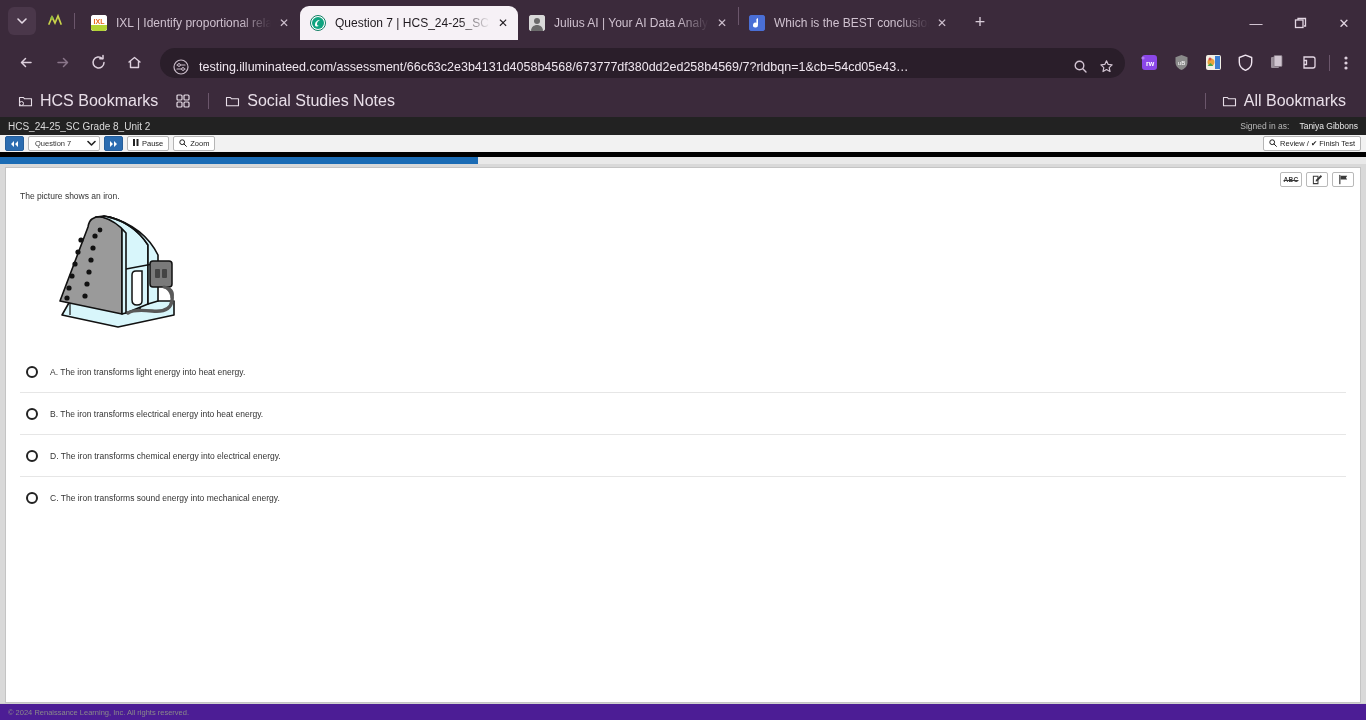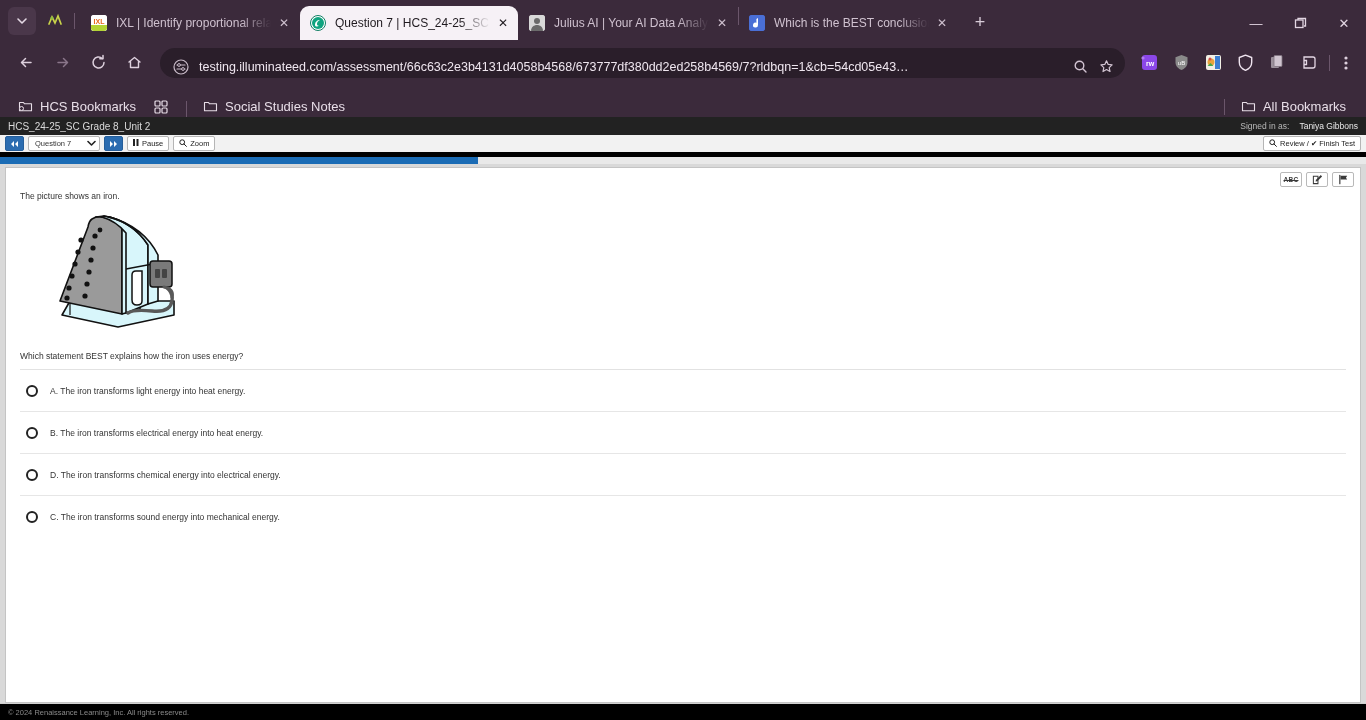--- a/index.html
+++ b/index.html
@@ -86,22 +86,22 @@
   }
   .omni-btn {
     width: 26px; height: 26px; flex: 0 0 26px; display: flex;
     align-items: center; justify-content: center; color: #d2c4d2; font-size: 13px;
   }
   .ext-icons { display: flex; align-items: center; flex: 0 0 auto; }
   .ext { width: 26px; height: 26px; margin: 0 3px; display:flex; align-items:center; justify-content:center; flex:0 0 26px; }
   .menu-dots { width: 24px; height: 28px; display: flex; align-items: center; justify-content: center; color: #ddd0dd; }
 
   .bookmarks {
-    height: 32px; background: #3b2a3b; display: flex; align-items: flex-end;
-    padding: 0 10px; flex: 0 0 32px; font-size: 13px; color: #e8dee8;
+    height: 32px; background: #3b2a3b; display: flex; align-items: center;
+    padding: 0 10px; flex: 0 0 32px; font-size: 16px; color: #e8dee8;
   }
   .bm { display: flex; align-items: center; padding: 3px 8px; border-radius: 4px; margin-right: 2px; }
   .bm .bm-ic { margin-right: 7px; display: flex; align-items: center; }
   .bm-sep { width:1px; height:16px; background:#6b566b; margin:0 8px; }
 
   
   .app { flex: 1 1 auto; display: flex; flex-direction: column; background: #fff; min-height: 0; }
 
   .app-header {
     height: 18px; background: #222; display: flex; align-items: center;
@@ -173,21 +173,21 @@
     border-bottom: 1px solid #e6e6e6; min-height: 42px;
   }
   .choice:last-child { border-bottom: none; }
   .radio {
     width: 12px; height: 12px; border: 2px solid #222; border-radius: 50%;
     flex: 0 0 12px; margin-right: 12px; background: #fff;
   }
   .choice-text { font-size: 8.5px; color: #333; }
 
   .app-footer {
-    height: 17px; background: #000000; border-top: 1px solid #d0d0d0;
+    height: 17px; background: #4c1d95; border-top: 1px solid #d0d0d0;
     display: flex; align-items: center; padding: 0 8px; flex: 0 0 17px;
   }
   .app-footer span { font-size: 7.5px; color: #8a8a8a; }
 </style>
 </head>
 <body>
 
 <div class="browser">
 
   <div class="tabstrip">
@@ -530,21 +530,20 @@
 
               <path d="M110 74 Q126 80 124 92 Q122 104 104 102 Q86 100 80 104" fill="none" stroke="#595959" stroke-width="3.4" stroke-linecap="round"></path>
 
               <rect x="102" y="52" width="22" height="26" rx="3" fill="#7a7a7a" stroke="#111" stroke-width="1.5"></rect>
               <rect x="107" y="60" width="5" height="9" rx="1" fill="#444"></rect>
               <rect x="114" y="60" width="5" height="9" rx="1" fill="#444"></rect>
               <path d="M116 78 Q126 80 124 88" fill="none" stroke="#595959" stroke-width="3.2" stroke-linecap="round"></path>
             </svg>
           </div>
 
-          <div class="question-stem">Which statement BEST explains how the iron uses energy?</div>
 
           <div class="choices">
             <div class="choice">
               <span class="radio"></span>
               <span class="choice-text">A. The iron transforms light energy into heat energy.</span>
             </div>
             <div class="choice">
               <span class="radio"></span>
               <span class="choice-text">B. The iron transforms electrical energy into heat energy.</span>
             </div>

